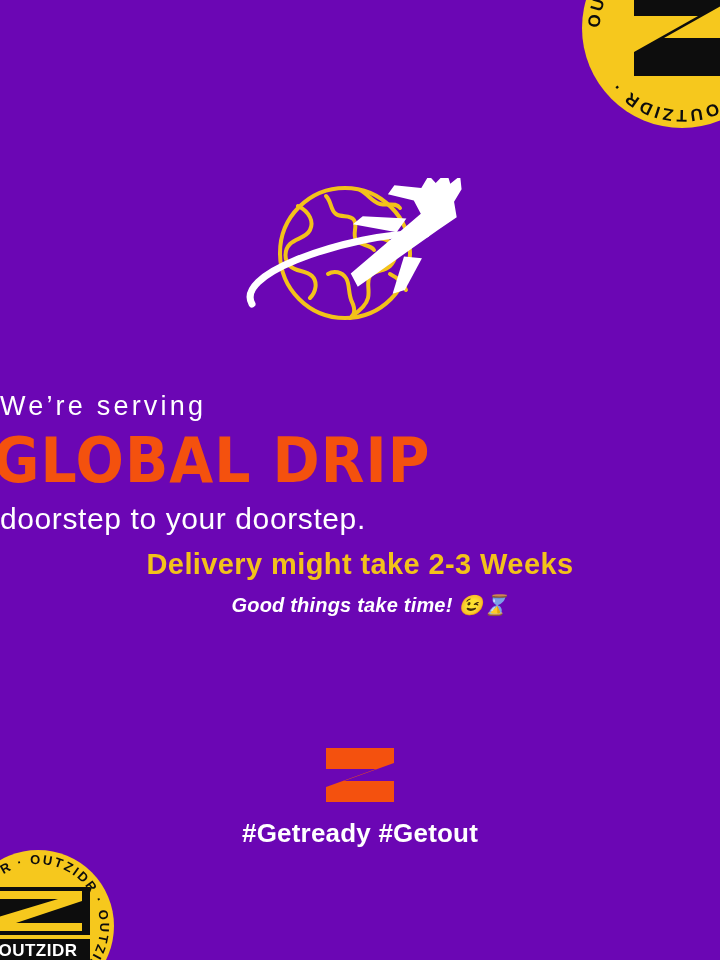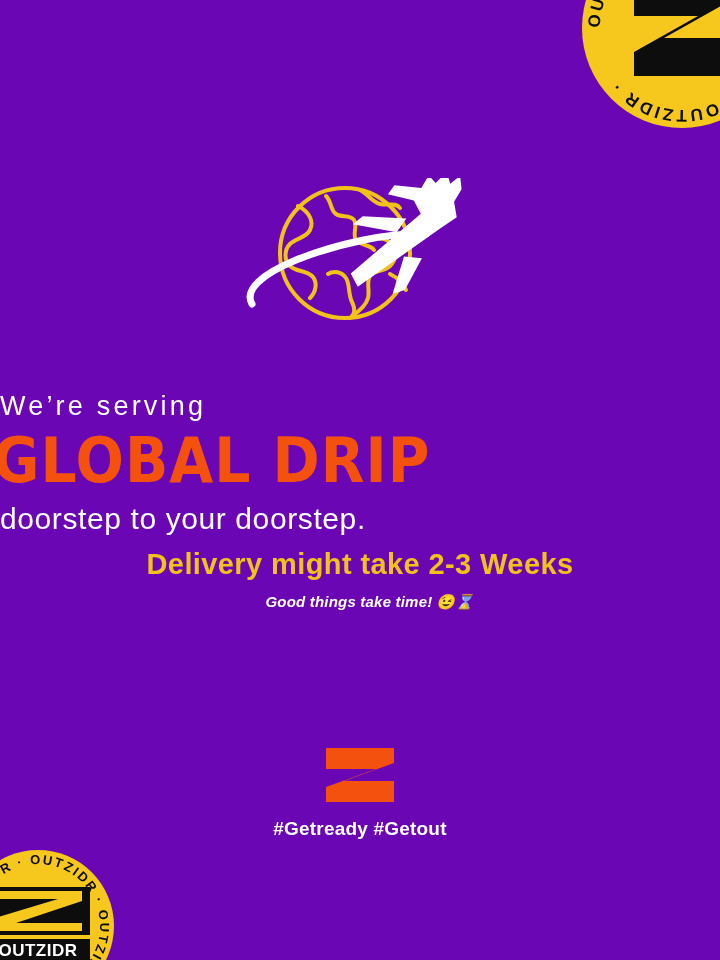--- a/index.html
+++ b/index.html
@@ -123,21 +123,21 @@
   #delivery-note {
     color: #F3C21A;
     font-size: 29px;
     font-weight: bold;
     letter-spacing: 0.4px;
     line-height: 1.15;
     white-space: nowrap;
   }
   #reassurance-note {
     color: #FFFFFF;
-    font-size: 15px;
+    font-size: 20px;
     font-weight: bold;
     font-style: italic;
     letter-spacing: 0.2px;
     line-height: 1.2;
     margin-top: 12px;
     white-space: nowrap;
     padding-left: 20px;
   }
 
   
@@ -149,21 +149,21 @@
     text-align: center;
   }
   #brand-z-mark {
     display: block;
     margin: 0 auto;
     width: 76px;
     height: 58px;
   }
   #hashtags-line {
     color: #FFFFFF;
-    font-size: 19px;
+    font-size: 26px;
     font-weight: bold;
     letter-spacing: 0.2px;
     margin-top: 14px;
     white-space: nowrap;
   }
 </style>
 </head>
 <body>
 
 <div id="poster">

